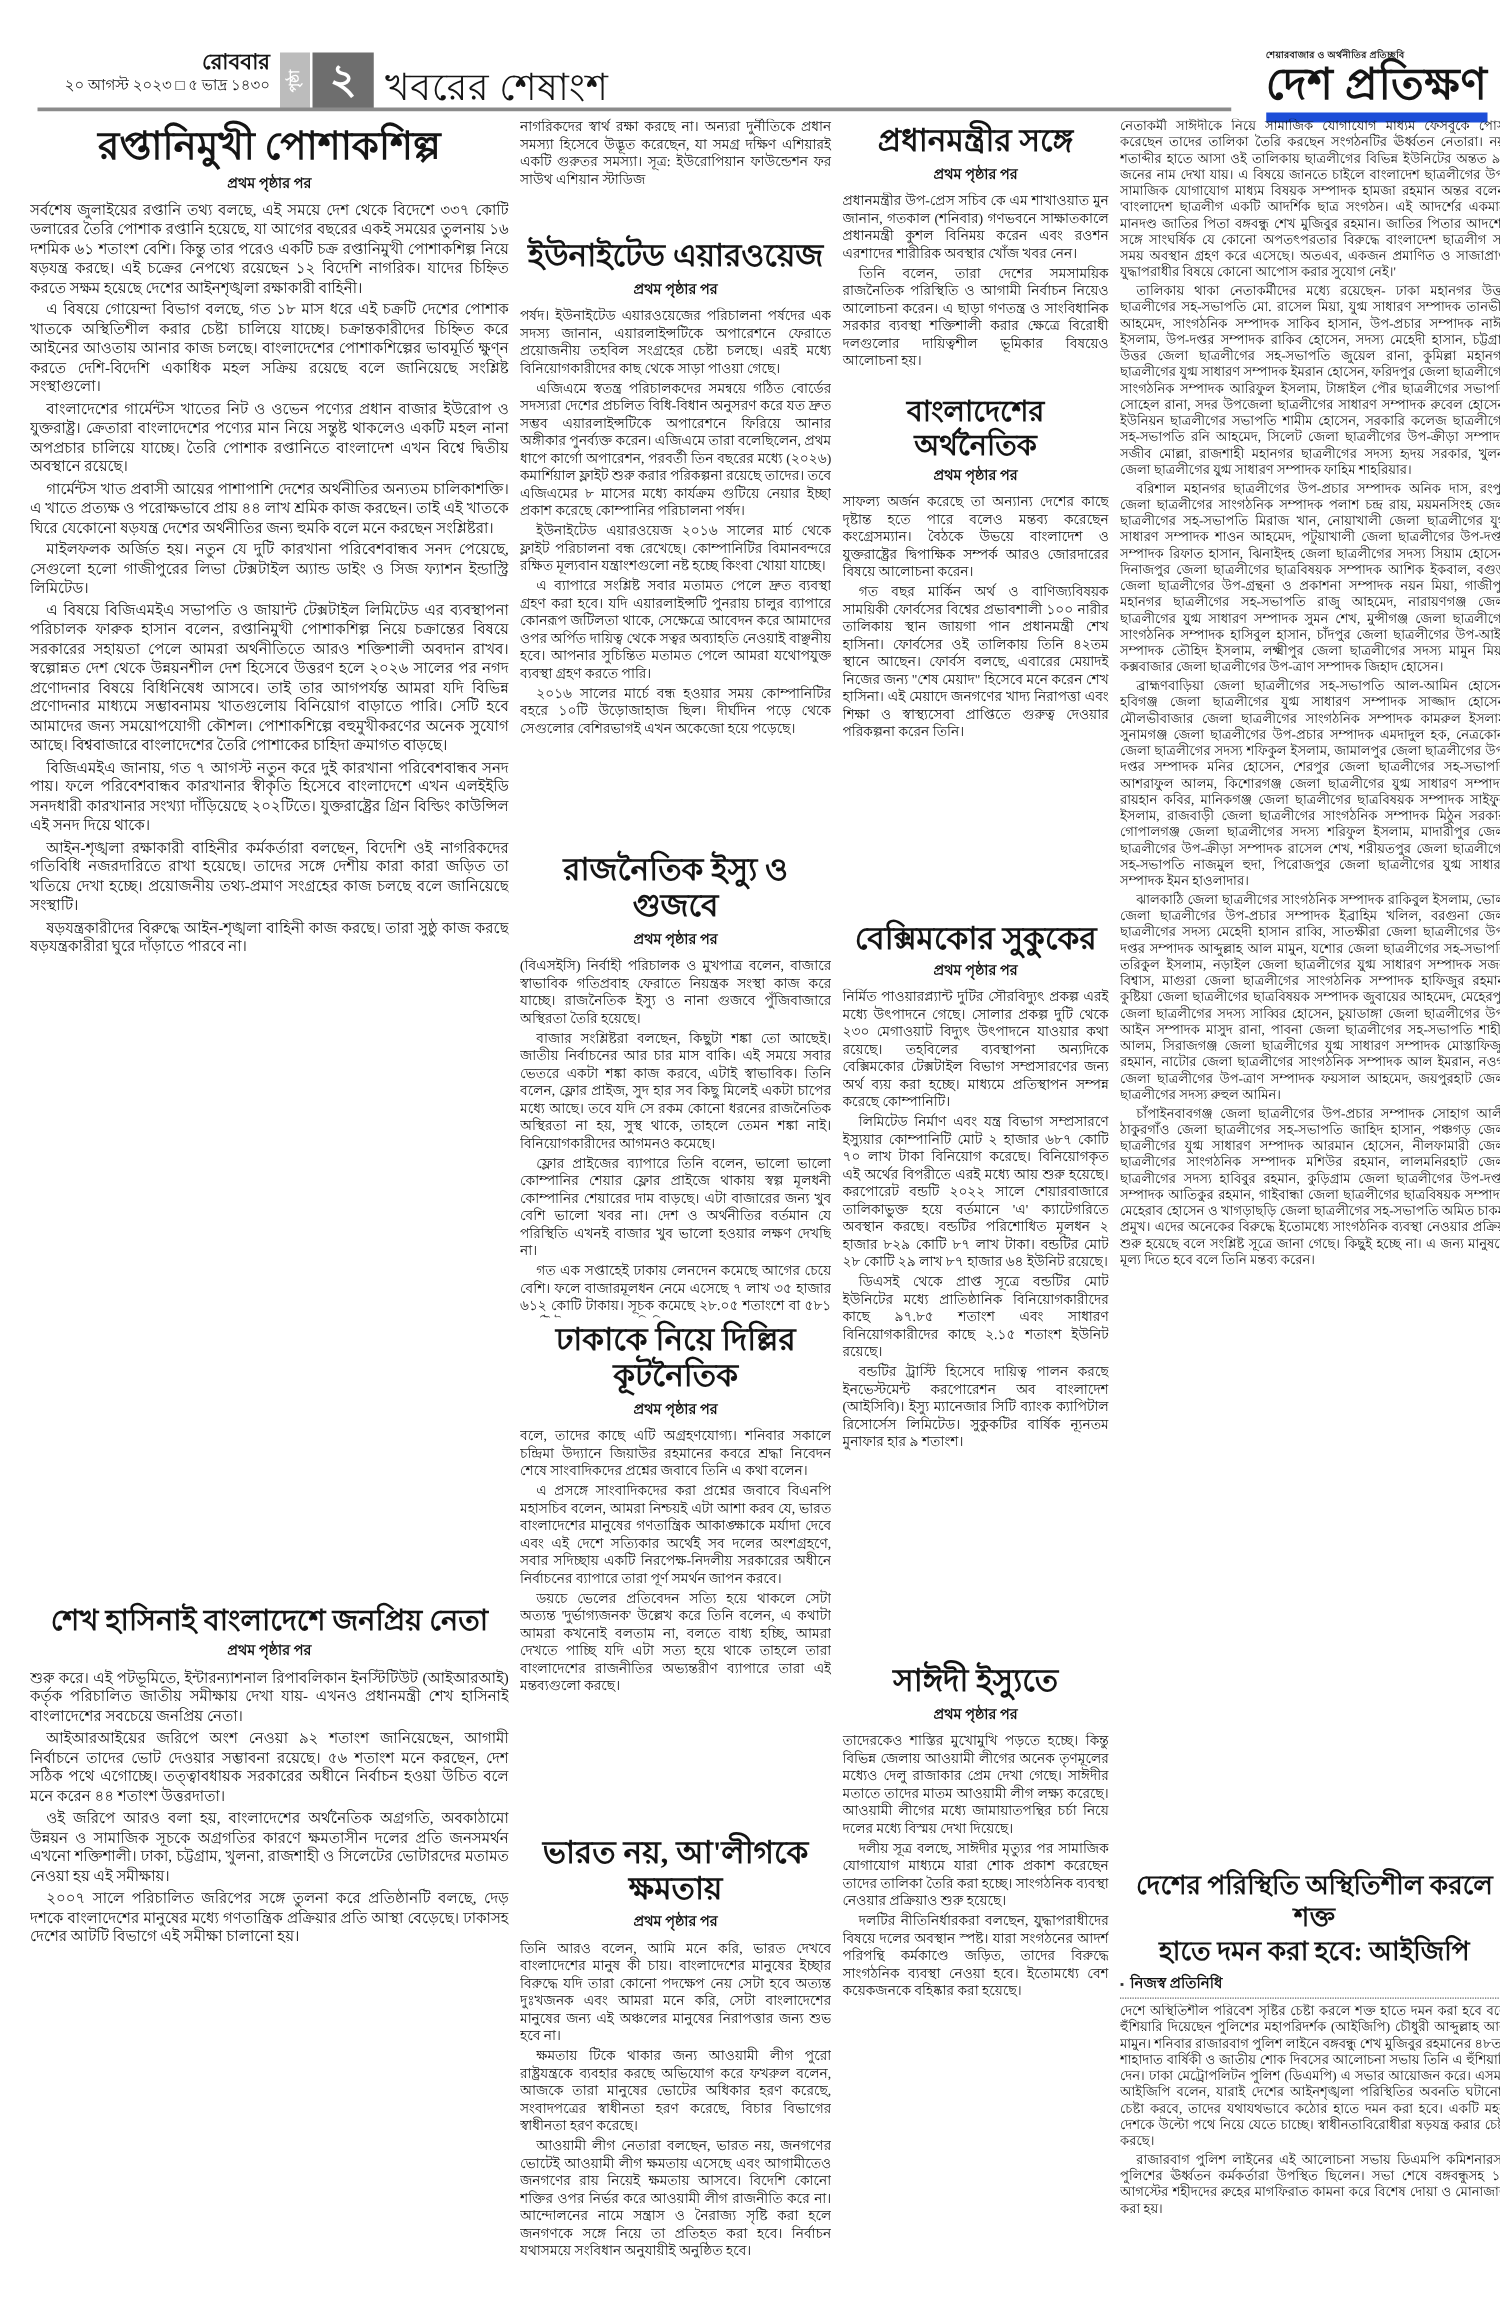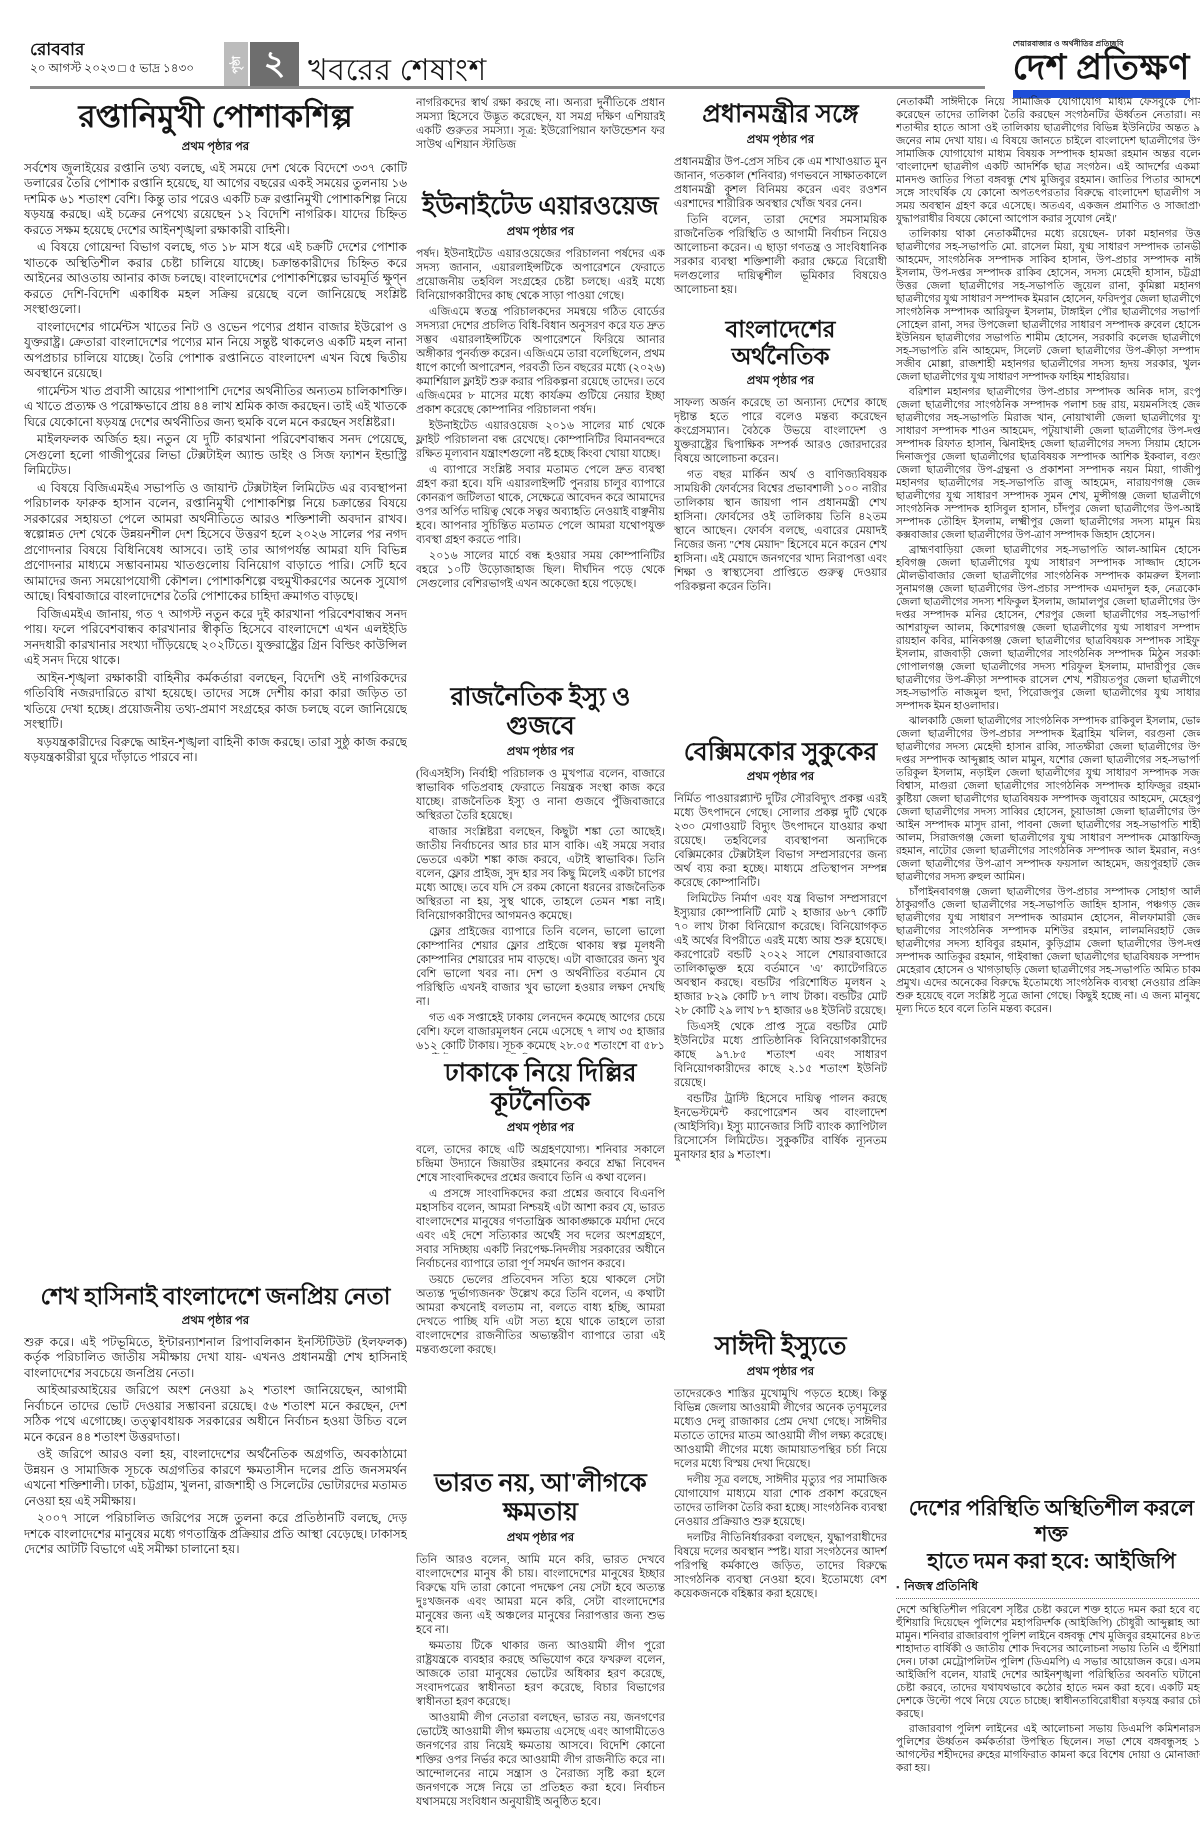--- a/index.html
+++ b/index.html
@@ -1,21 +1,21 @@
 <!DOCTYPE html>
 <html><head>
 <meta charset="utf-8">
 <style>
   html,body{margin:0;padding:0;background:#ffffff;}
   body{width:1200px;height:1843px;font-family:"Liberation Serif","DejaVu Sans",serif;color:#151515;}
   .page{position:relative;width:1200px;height:1843px;overflow:hidden;background:#fff;}
 
   
   .hdr{position:absolute;top:0;left:0;width:1200px;height:94px;}
-  .date-block{position:absolute;top:40px;left:30px;width:186px;line-height:1.15;}
+  .date-block{position:absolute;top:40px;left:30px;width:186px;text-align:right;line-height:1.15;}
   .date-day{font-size:17px;font-weight:700;}
   .date-line{font-size:12px;margin-top:2px;}
   .pg-label{position:absolute;top:42px;left:224px;width:24px;height:46px;background:#bcbcbc;color:#fff;
             display:flex;align-items:center;justify-content:center;}
   .pg-label span{writing-mode:vertical-rl;transform:rotate(180deg);font-size:11px;font-weight:700;}
   .pg-num{position:absolute;top:42px;left:250px;width:49px;height:46px;background:#6e6e6e;color:#fff;
           display:flex;align-items:center;justify-content:center;font-size:33px;font-weight:700;}
   .section-title{position:absolute;top:46px;left:308px;font-size:30px;font-weight:400;letter-spacing:.5px;}
   .masthead-wrap{position:absolute;top:38px;right:10px;text-align:left;border-bottom:8px solid #1d4ed8;padding-bottom:3px;}
   .masthead-tagline{font-size:7.5px;font-weight:700;letter-spacing:.3px;}
@@ -88,21 +88,21 @@
           <p>এ বিষয়ে বিজিএমইএ সভাপতি ও জায়ান্ট টেক্সটাইল লিমিটেড এর ব্যবস্থাপনা পরিচালক ফারুক হাসান বলেন, রপ্তানিমুখী পোশাকশিল্প নিয়ে চক্রান্তের বিষয়ে সরকারের সহায়তা পেলে আমরা অর্থনীতিতে আরও শক্তিশালী অবদান রাখব। স্বল্পোন্নত দেশ থেকে উন্নয়নশীল দেশ হিসেবে উত্তরণ হলে ২০২৬ সালের পর নগদ প্রণোদনার বিষয়ে বিধিনিষেধ আসবে। তাই তার আগপর্যন্ত আমরা যদি বিভিন্ন প্রণোদনার মাধ্যমে সম্ভাবনাময় খাতগুলোয় বিনিয়োগ বাড়াতে পারি। সেটি হবে আমাদের জন্য সময়োপযোগী কৌশল। পোশাকশিল্পে বহুমুখীকরণের অনেক সুযোগ আছে। বিশ্ববাজারে বাংলাদেশের তৈরি পোশাকের চাহিদা ক্রমাগত বাড়ছে।</p>
           <p>বিজিএমইএ জানায়, গত ৭ আগস্ট নতুন করে দুই কারখানা পরিবেশবান্ধব সনদ পায়। ফলে পরিবেশবান্ধব কারখানার স্বীকৃতি হিসেবে বাংলাদেশে এখন এলইইডি সনদধারী কারখানার সংখ্যা দাঁড়িয়েছে ২০২টিতে। যুক্তরাষ্ট্রের গ্রিন বিল্ডিং কাউন্সিল এই সনদ দিয়ে থাকে।</p>
           <p>আইন-শৃঙ্খলা রক্ষাকারী বাহিনীর কর্মকর্তারা বলছেন, বিদেশি ওই নাগরিকদের গতিবিধি নজরদারিতে রাখা হয়েছে। তাদের সঙ্গে দেশীয় কারা কারা জড়িত তা খতিয়ে দেখা হচ্ছে। প্রয়োজনীয় তথ্য-প্রমাণ সংগ্রহের কাজ চলছে বলে জানিয়েছে সংস্থাটি।</p>
           <p>ষড়যন্ত্রকারীদের বিরুদ্ধে আইন-শৃঙ্খলা বাহিনী কাজ করছে। তারা সুষ্ঠু কাজ করছে ষড়যন্ত্রকারীরা ঘুরে দাঁড়াতে পারবে না।</p>
         </div>
       </article>
       <article>
         <h2 class="hl hl-md">শেখ হাসিনাই বাংলাদেশে জনপ্রিয় নেতা</h2>
         <div class="continued">প্রথম পৃষ্ঠার পর</div>
         <div class="bt bt-a fill">
-          <p>শুরু করে। এই পটভূমিতে, ইন্টারন্যাশনাল রিপাবলিকান ইনস্টিটিউট (ইলফলক) কর্তৃক পরিচালিত জাতীয় সমীক্ষায় দেখা যায়- এখনও প্রধানমন্ত্রী শেখ হাসিনাই বাংলাদেশের সবচেয়ে জনপ্রিয় নেতা।</p>
+          <p>শুরু করে। এই পটভূমিতে, ইন্টারন্যাশনাল রিপাবলিকান ইনস্টিটিউট (আইআরআই) কর্তৃক পরিচালিত জাতীয় সমীক্ষায় দেখা যায়- এখনও প্রধানমন্ত্রী শেখ হাসিনাই বাংলাদেশের সবচেয়ে জনপ্রিয় নেতা।</p>
           <p>আইআরআইয়ের জরিপে অংশ নেওয়া ৯২ শতাংশ জানিয়েছেন, আগামী নির্বাচনে তাদের ভোট দেওয়ার সম্ভাবনা রয়েছে। ৫৬ শতাংশ মনে করছেন, দেশ সঠিক পথে এগোচ্ছে। তত্ত্বাবধায়ক সরকারের অধীনে নির্বাচন হওয়া উচিত বলে মনে করেন ৪৪ শতাংশ উত্তরদাতা।</p>
           <p>ওই জরিপে আরও বলা হয়, বাংলাদেশের অর্থনৈতিক অগ্রগতি, অবকাঠামো উন্নয়ন ও সামাজিক সূচকে অগ্রগতির কারণে ক্ষমতাসীন দলের প্রতি জনসমর্থন এখনো শক্তিশালী। ঢাকা, চট্টগ্রাম, খুলনা, রাজশাহী ও সিলেটের ভোটারদের মতামত নেওয়া হয় এই সমীক্ষায়।</p>
           <p>২০০৭ সালে পরিচালিত জরিপের সঙ্গে তুলনা করে প্রতিষ্ঠানটি বলছে, দেড় দশকে বাংলাদেশের মানুষের মধ্যে গণতান্ত্রিক প্রক্রিয়ার প্রতি আস্থা বেড়েছে। ঢাকাসহ দেশের আটটি বিভাগে এই সমীক্ষা চালানো হয়।</p>
         </div>
       </article>
     </section>
 
     <section class="col colB">
       <article>
         <div class="bt bt-n" style="height:92px;">

